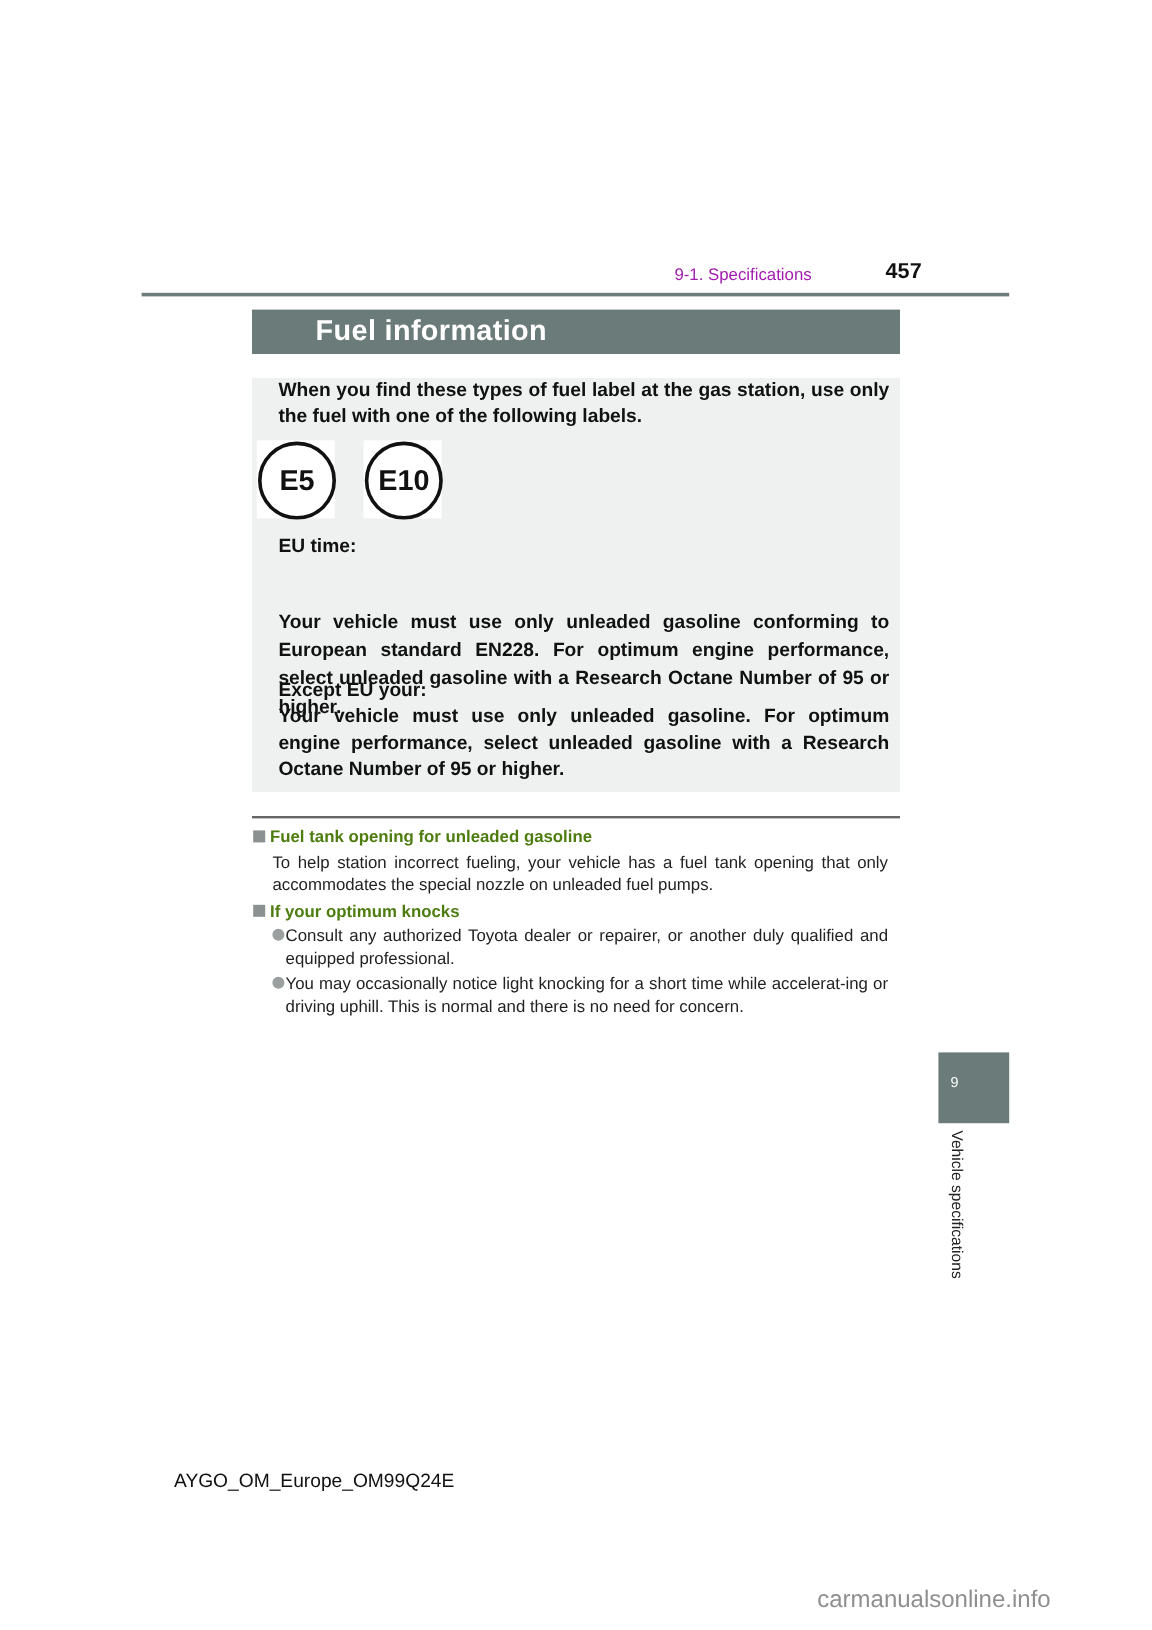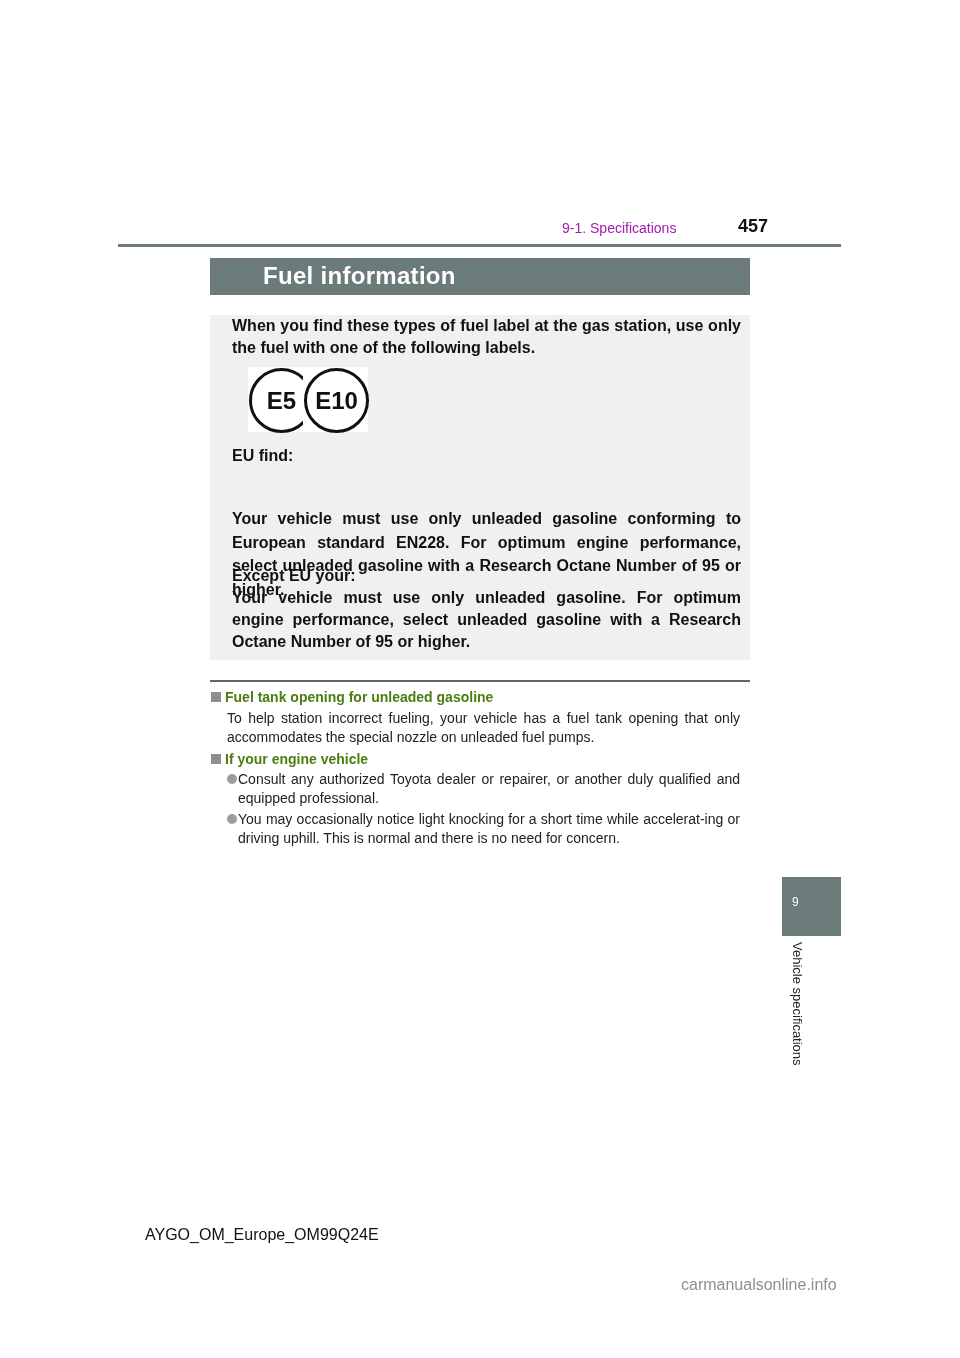--- a/index.html
+++ b/index.html
@@ -77,64 +77,64 @@
   }
   .side-tab span {
     position: absolute; left: 10px; top: 18px; font-size: 12px; color: #ffffff;
   }
   .side-label {
     left: 787px; top: 942px; width: 18px; height: 145px;
     writing-mode: vertical-rl; font-size: 13px; color: #222; white-space: nowrap;
   }
 
   .footer { left: 145px; top: 1226px; font-size: 16px; color: #111; text-align: center; }
-  .watermark { left: 681px; top: 1276px; font-size: 16px; color: #8f8f8f; }
+  .watermark { left: 681px; top: 1322px; font-size: 20px; color: #8f8f8f; }
 </style>
 </head>
 <body>
 
 <div class="abs hdr-section">9-1. Specifications</div>
 <div class="abs hdr-page">457</div>
 <div class="abs hdr-rule"></div>
 
 <div class="abs title-bar">
   <span>Fuel information</span>
 </div>
 
 <div class="abs info-box">
   <p style="top:0px;" class="last-line-left">When you find these types of fuel label at the gas station, use only the fuel with one of the following labels.</p>
 
-  <div class="label-tile" style="left:38px;">
+  <div class="label-tile" style="left:4px;">
     <div class="ring">
       <span>E5</span>
     </div>
   </div>
   <div class="label-tile" style="left:93px;">
     <div class="ring">
       <span>E10</span>
     </div>
   </div>
 
-  <p style="top:130px;">EU find:</p>
+  <p style="top:130px;">EU time:</p>
   <p style="top:154px; line-height:23.5px;margin-top:38px;" class="last-line-left">Your vehicle must use only unleaded gasoline conforming to European standard EN228. For optimum engine performance, select unleaded gasoline with a Research Octane Number of 95 or higher.</p>
   <p style="top:250px;">Except EU your:</p>
   <p style="top:272px;" class="last-line-left">Your vehicle must use only unleaded gasoline. For optimum engine performance, select unleaded gasoline with a Research Octane Number of 95 or higher.</p>
 </div>
 
 <div class="abs divider"></div>
 
 <div class="abs sec-head" style="top:689px;">
   <span class="sq"></span>
   <span>Fuel tank opening for unleaded gasoline</span>
 </div>
 <p class="abs sec-body" style="top:709px;">To help station incorrect fueling, your vehicle has a fuel tank opening that only accommodates the special nozzle on unleaded fuel pumps.</p>
 
 <div class="abs sec-head" style="top:751px;">
   <span class="sq"></span>
-  <span>If your engine vehicle</span>
+  <span>If your optimum knocks</span>
 </div>
 <div class="bullet" style="top:770px;">
   <span class="dot"></span>
   <span>Consult any authorized Toyota dealer or repairer, or another duly qualified and equipped professional.</span>
 </div>
 <div class="bullet" style="top:810px;">
   <span class="dot"></span>
   <span>You may occasionally notice light knocking for a short time while accelerat-ing or driving uphill. This is normal and there is no need for concern.</span>
 </div>
 

